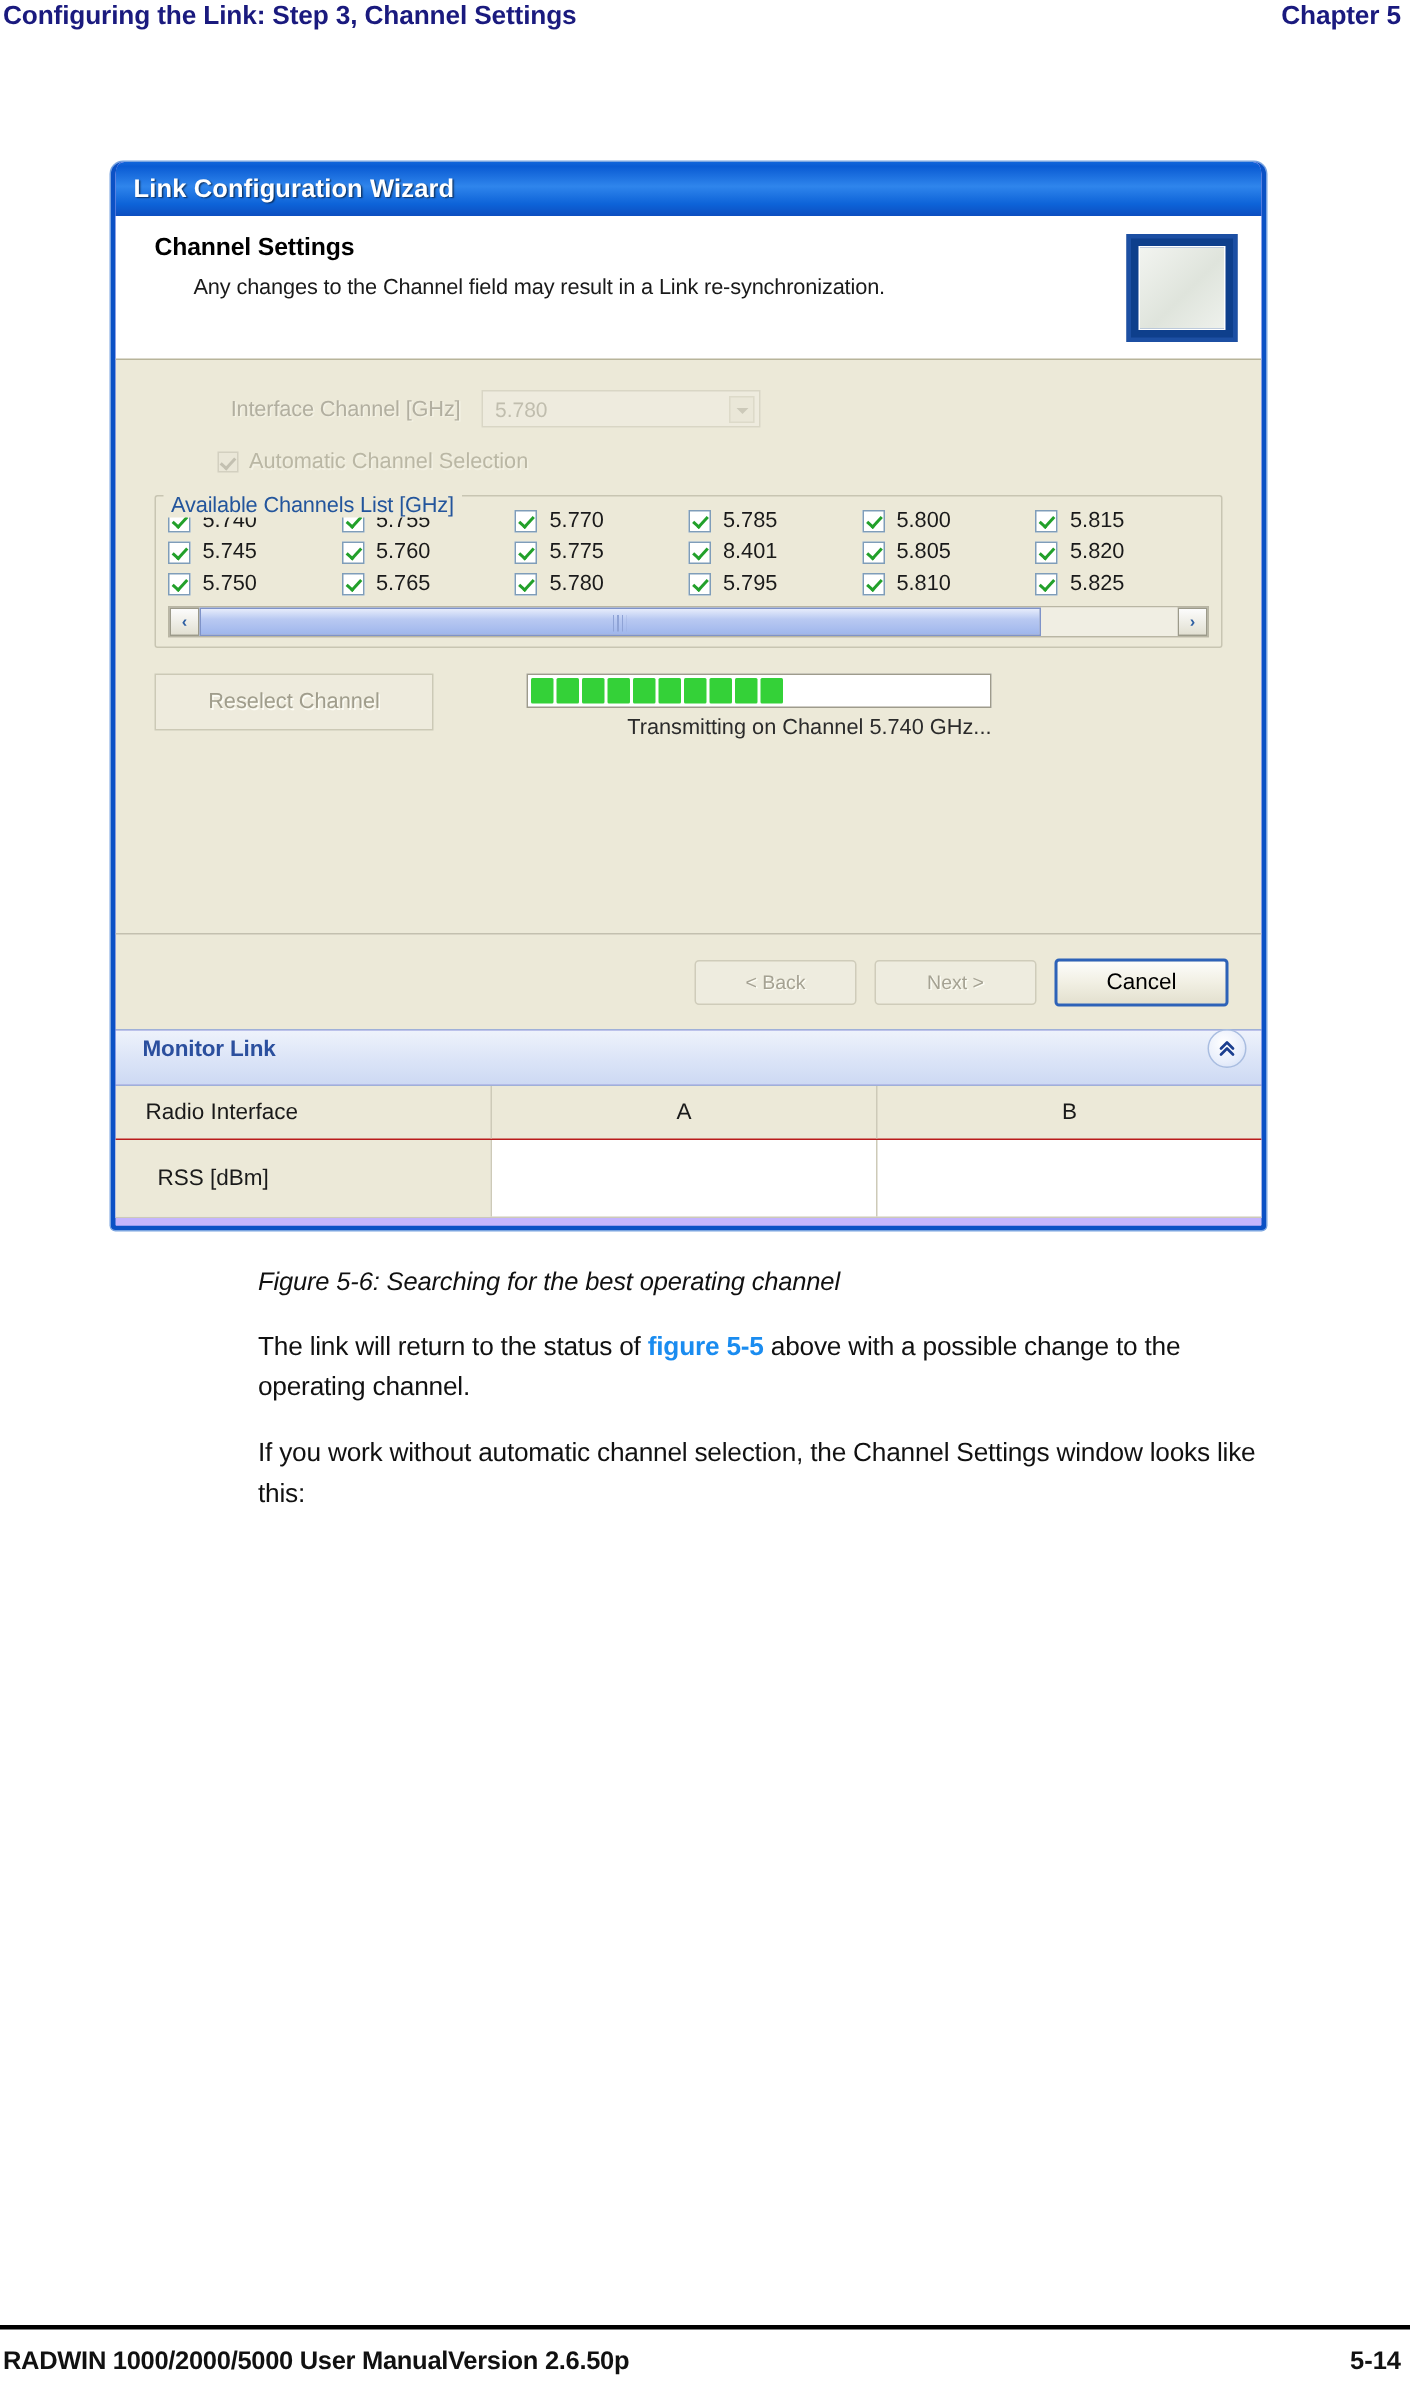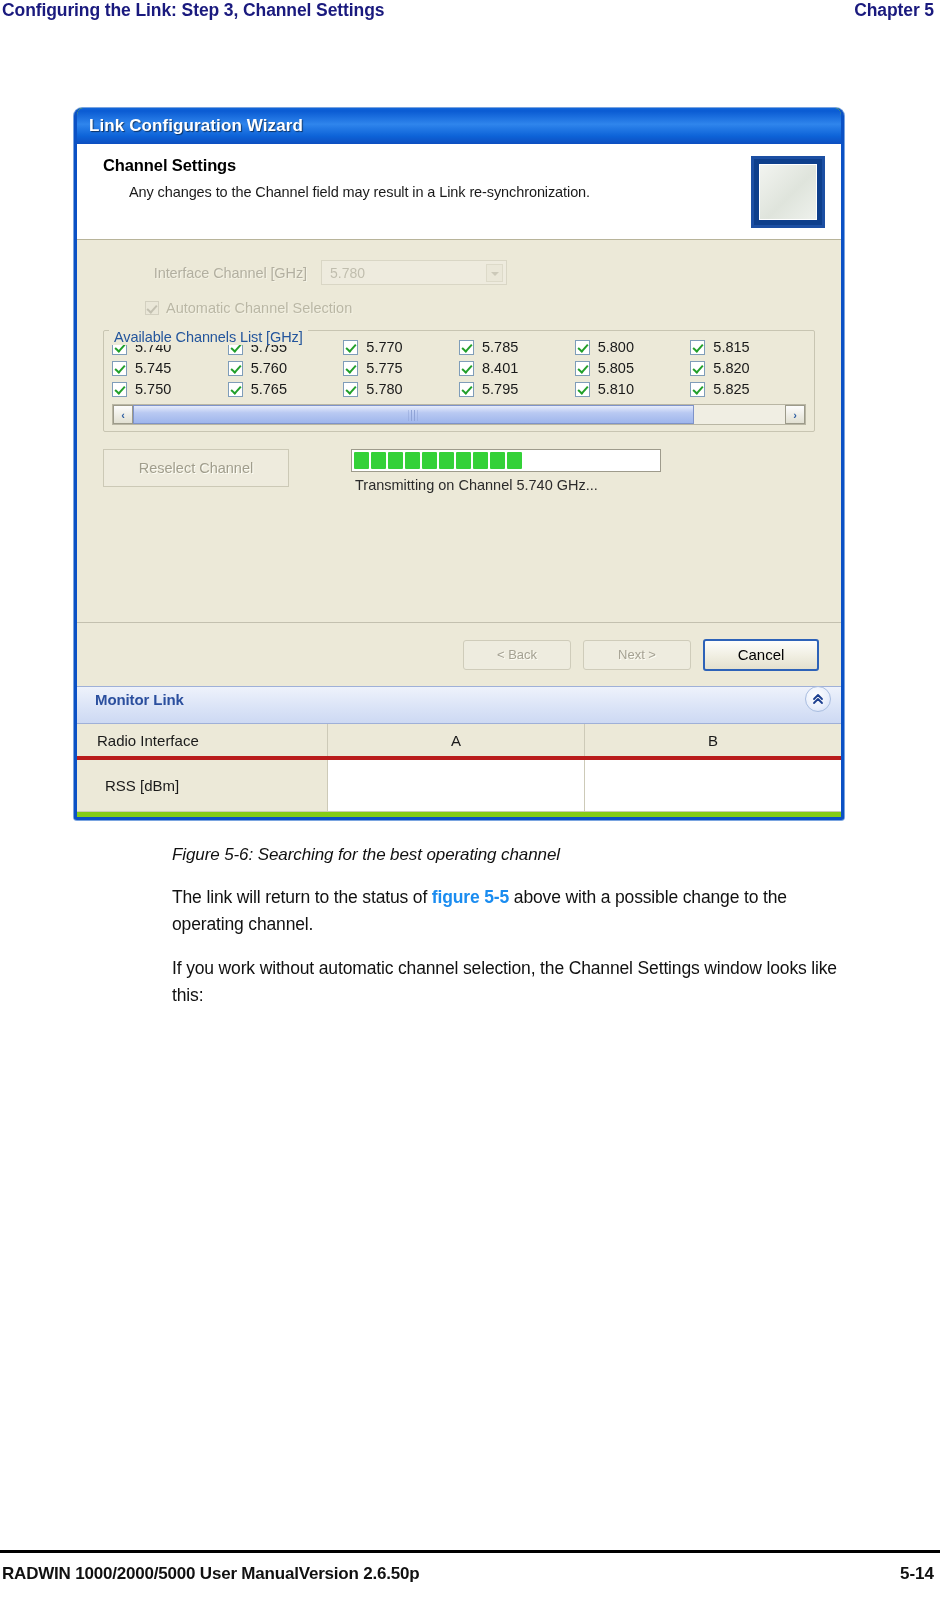--- a/index.html
+++ b/index.html
@@ -47,21 +47,21 @@
   }
 
   
   .dialog {
     width: 100%;
     height: 100%;
     box-sizing: border-box;
     border: 3px solid #0B51C5;
     border-top: none;
     border-radius: 8px 8px 3px 3px;
-    background: #84cc16;
+    background: #c4b5fd;
     position: relative;
     box-shadow: 0 0 0 1px #7aa4e0;
     overflow: hidden;
   }
   .titlebar {
     height: 36px;
     background: linear-gradient(to bottom,
         #1266da 0%, #0a5bd3 8%, #2f85ec 45%, #0d63d8 78%, #0d4ec0 100%);
     border-radius: 6px 6px 0 0;
     display: flex;
@@ -341,20 +341,21 @@
   .progress .seg {
     width: 15px;
     background: #34d138;
     border-radius: 1px;
   }
   .progress-text {
     margin-top: 5px;
     margin-left: 4px;
     font-size: 14.5px;
     color: #2b2b2b;
+    text-align: right;
   }
 
   
   .dlg-footer {
     position: relative;
     border-top: 1px solid #c3c0af;
     height: 64px;
     display: flex;
     align-items: center;
     justify-content: flex-end;
@@ -422,21 +423,21 @@
 
   
   .mon-table { background: #ECE9D8; }
   .mon-row {
     display: flex;
     height: 36px;
     align-items: center;
     border-bottom: 1px solid #cdcab8;
     box-sizing: border-box;
   }
-  .mon-row.header { border-bottom: 4px solid #b91c1c; }
+  .mon-row.header { border-bottom: 1px solid #b91c1c; }
   .mon-cell-label {
     width: 250px;
     padding-left: 20px;
     font-size: 15px;
     color: #1a1a1a;
     box-sizing: border-box;
   }
   .mon-cell {
     flex: 1 1 0;
     text-align: center;

